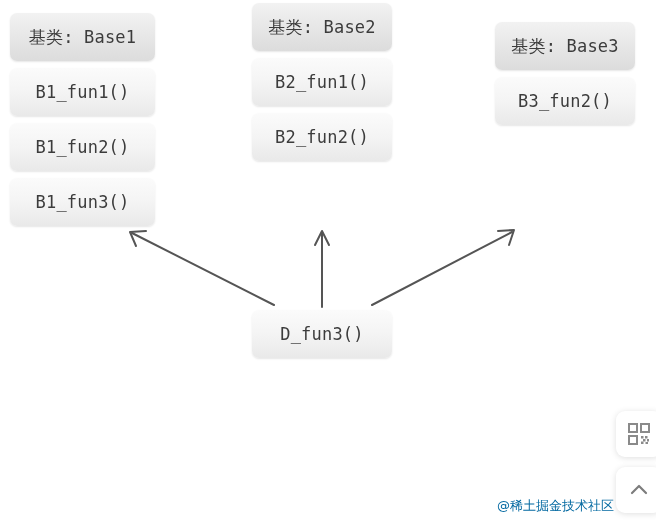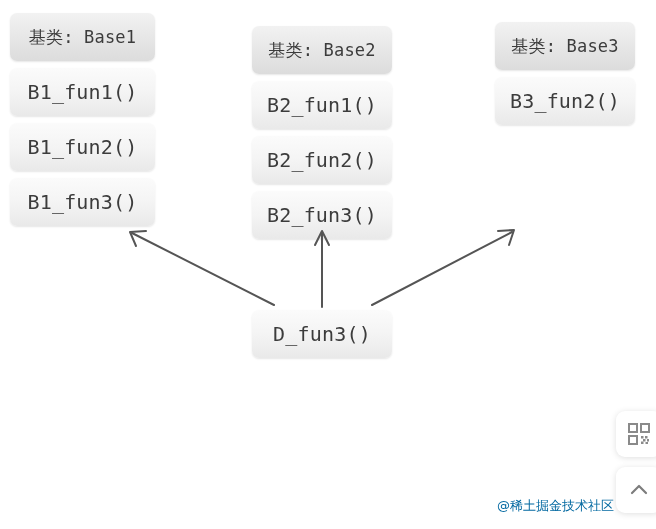--- a/index.html
+++ b/index.html
@@ -32,21 +32,21 @@
   .node-box {
     position: relative;
     box-sizing: border-box;
     height: 48px;
     margin-bottom: 7px;
     border-radius: 7px;
     display: flex;
     align-items: center;
     justify-content: center;
     color: #3c3c3c;
-    font-size: 20px;
+    font-size: 17px;
     letter-spacing: 0.2px;
     white-space: nowrap;
     box-shadow: 0 1px 2px rgba(0,0,0,0.10);
   }
 
   
   .node-box.header {
     background: linear-gradient(to bottom, #f2f2f2 0%, #e8e8e8 45%, #dcdcdc 100%);
     font-size: 17px;
   }
@@ -56,21 +56,21 @@
     background: linear-gradient(to bottom, #fbfbfb 0%, #f4f4f4 50%, #e9e9e9 100%);
   }
 
   .node-label {
     display: block;
     pointer-events: none;
   }
 
   
   #column-base1 { left: 10px;  top: 13px;  width: 145px; }
-  #column-base2 { left: 252px; top: 26px;  width: 140px; }
+  #column-base2 { left: 252px; top: 3px;  width: 140px; }
   #column-base3 { left: 495px; top: 22px;  width: 140px; }
   #column-derived { left: 252px; top: 310px; width: 140px; }
 
   
   #arrow-layer {
     position: absolute;
     left: 0;
     top: 0;
     width: 656px;
     height: 529px;
@@ -133,23 +133,20 @@
 
   <div class="class-column" id="column-base2">
     <div class="node-box header">
       <span class="node-label">基类: Base2</span>
     </div>
     <div class="node-box member">
       <span class="node-label">B2_fun1()</span>
     </div>
     <div class="node-box member">
       <span class="node-label">B2_fun2()</span>
-    </div>
-    <div class="node-box member">
-      <span class="node-label">B2_fun3()</span>
     </div>
   </div>
 
   <div class="class-column" id="column-base3">
     <div class="node-box header">
       <span class="node-label">基类: Base3</span>
     </div>
     <div class="node-box member">
       <span class="node-label">B3_fun2()</span>
     </div>

